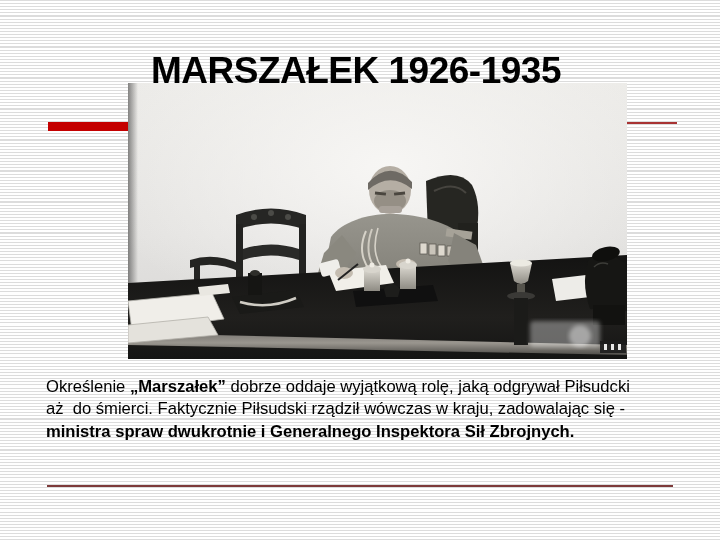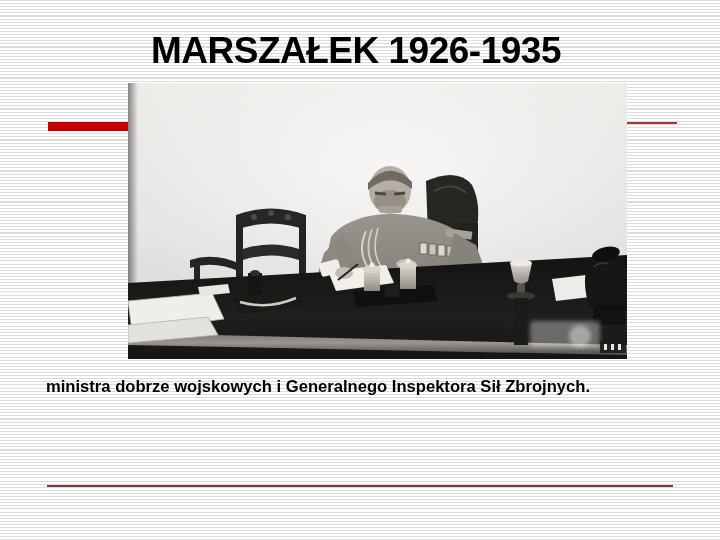--- a/index.html
+++ b/index.html
@@ -4,21 +4,21 @@
 <style>
   html,body{margin:0;padding:0;}
   body{width:720px;height:540px;overflow:hidden;font-family:"Liberation Sans",sans-serif;}
   .slide{
     position:relative;width:720px;height:540px;
     background:repeating-linear-gradient(to bottom,
       var(--stripe,#dcdcdc) 0px, var(--stripe,#dcdcdc) 1px,
       #ffffff 1px, #ffffff 3.1px);
   }
   .title{
-    position:absolute;top:32px;left:0;width:712px;margin:0;
+    position:absolute;top:52px;left:0;width:712px;margin:0;
     text-align:center;font-size:37px;line-height:38px;font-weight:700;
     letter-spacing:-0.5px;color:var(--title,#000);
   }
   .accent-bar{
     position:absolute;left:48px;top:122px;width:80px;height:9px;
     background:var(--accent-red,#c40000);
   }
   .accent-line{
     position:absolute;left:627px;top:122px;width:50px;height:2px;
     background:var(--thin-line-red,#a83333);
@@ -190,17 +190,19 @@
         <circle cx="452" cy="253" r="11" fill="#ffffff" opacity="0.4" filter="url(#soft)"></circle>
         <rect x="472" y="258" width="26" height="12" fill="#1c1c1c" opacity="0.9"></rect>
         <rect x="476" y="261" width="3" height="6" fill="#e8e8e8"></rect>
         <rect x="483" y="261" width="3" height="6" fill="#e8e8e8"></rect>
         <rect x="490" y="261" width="3" height="6" fill="#e8e8e8"></rect>
       </g>
     </svg>
   </figure>
 
   <div class="bodytext">
-    <div class="bodyline"><b>ministra dobrze wojskowych i Generalnego Inspektora Sił Zbrojnych.</b></div>
+    <div class="bodyline"><span>Określenie </span><b>„Marszałek”</b><span> dobrze oddaje wyjątkową rolę, jaką odgrywał Piłsudcki</span></div>
+    <div class="bodyline">aż  do śmierci. Faktycznie Piłsudski rządził wówczas w kraju, zadowalając się -</div>
+    <div class="bodyline"><b>ministra spraw dwukrotnie i Generalnego Inspektora Sił Zbrojnych.</b></div>
   </div>
 
   <div class="bottom-rule"></div>
 </div>
 
 </body></html>

